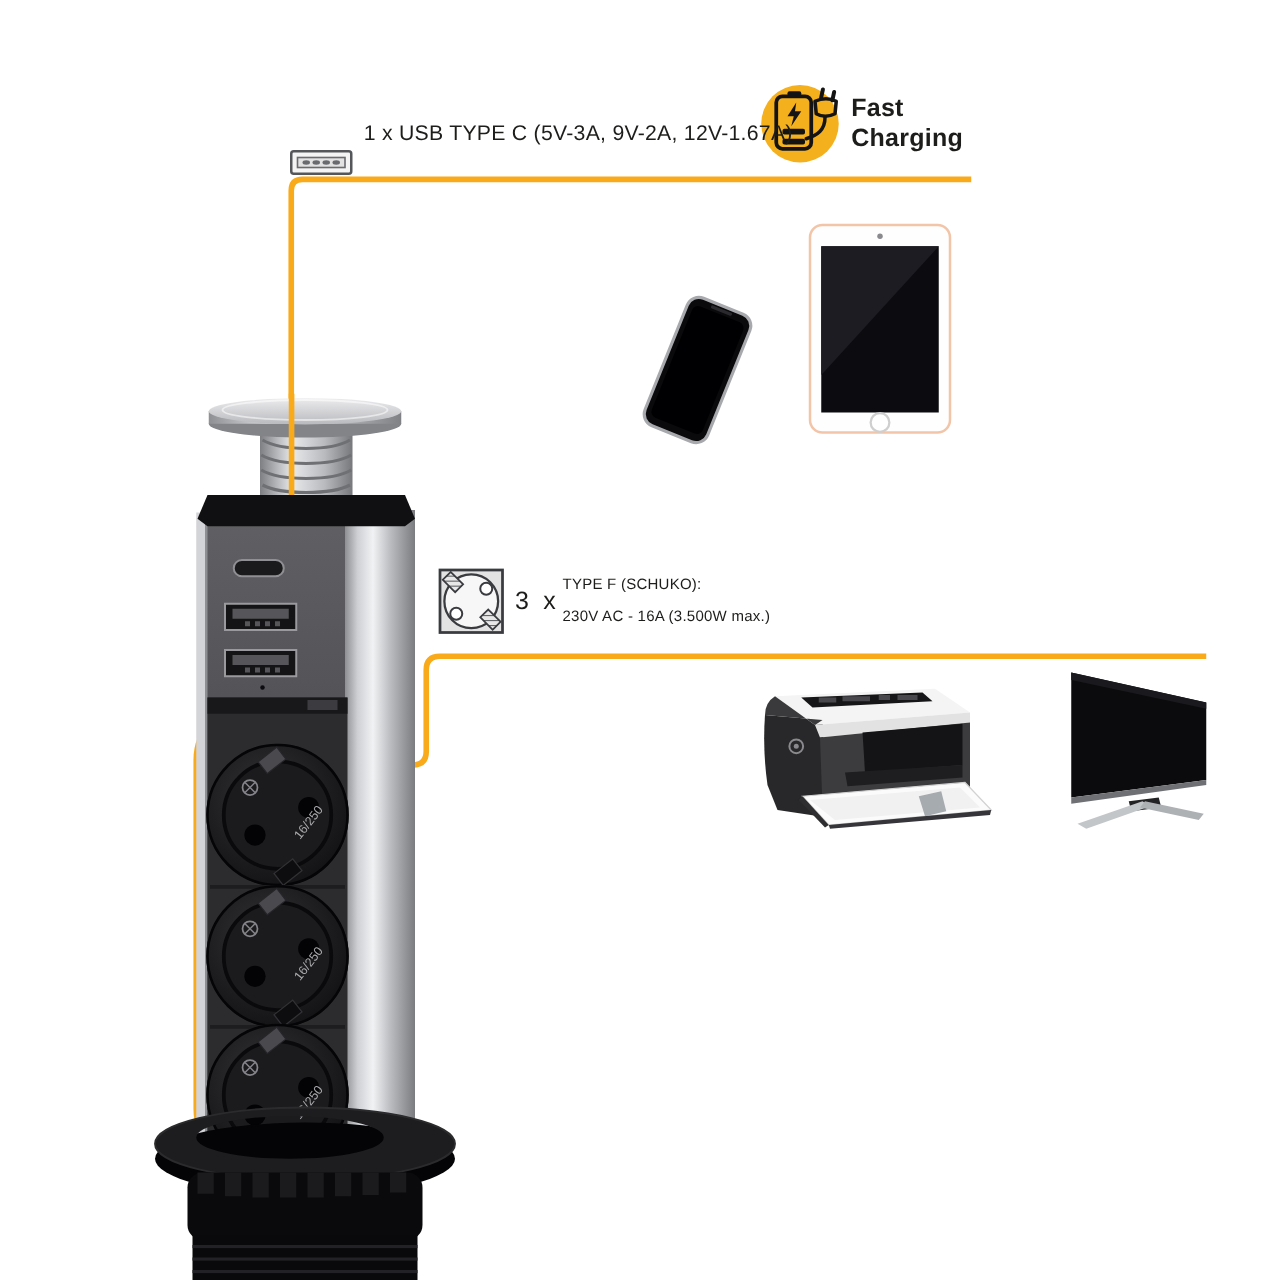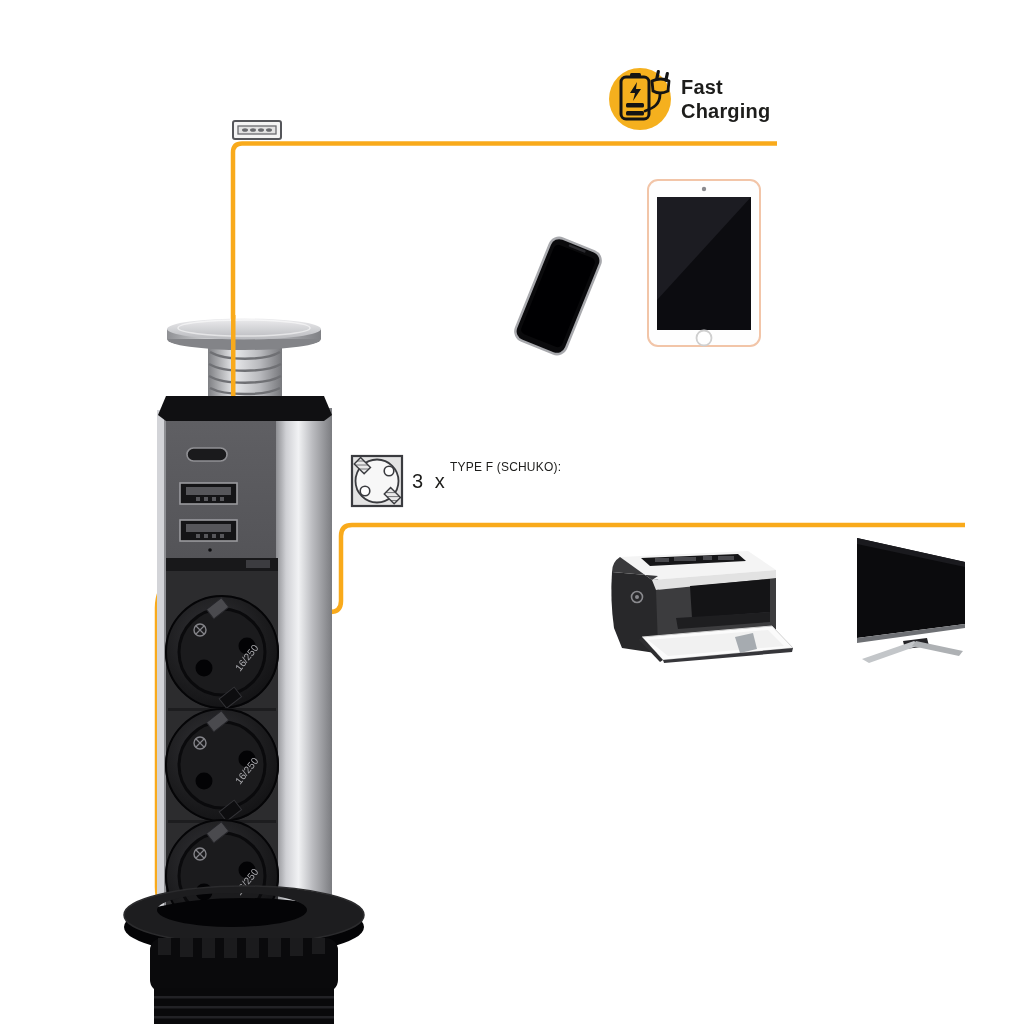--- a/index.html
+++ b/index.html
@@ -275,20 +275,22 @@
   <g>
     <polygon points="857,538 965,562 965,624 857,638" fill="#0b0b0d"></polygon>
     <polygon points="857,538 965,562 965,567 857,544" fill="#1a1a1e"></polygon>
     <polygon points="857,638 965,624 965,628 857,643" fill="#6e7074"></polygon>
     <polygon points="903,641 927,638 929,646 905,649" fill="#232326"></polygon>
     <polygon points="862,659 914,641 920,645 869,663" fill="#c3c6c9"></polygon>
     <polygon points="916,641 963,651 959,656 912,646" fill="#aeb1b4"></polygon>
   </g>
 </svg>
 
+  <div class="txt usb-line" style="left:291px;top:97px;">1 x USB TYPE C (5V-3A, 9V-2A, 12V-1.67A)</div>
 
   <div class="txt fc" style="left:681px;top:77px;">Fast</div>
   <div class="txt fc" style="left:681px;top:101px;">Charging</div>
 
   <div class="txt sch-count" style="left:412px;top:470px;">3 x</div>
   <div class="txt sch" style="left:450px;top:460px;">TYPE F (SCHUKO):</div>
+  <div class="txt sch" style="left:450px;top:486px;">230V AC - 16A (3.500W max.)</div>
 
 </div>
 
 </body></html>

